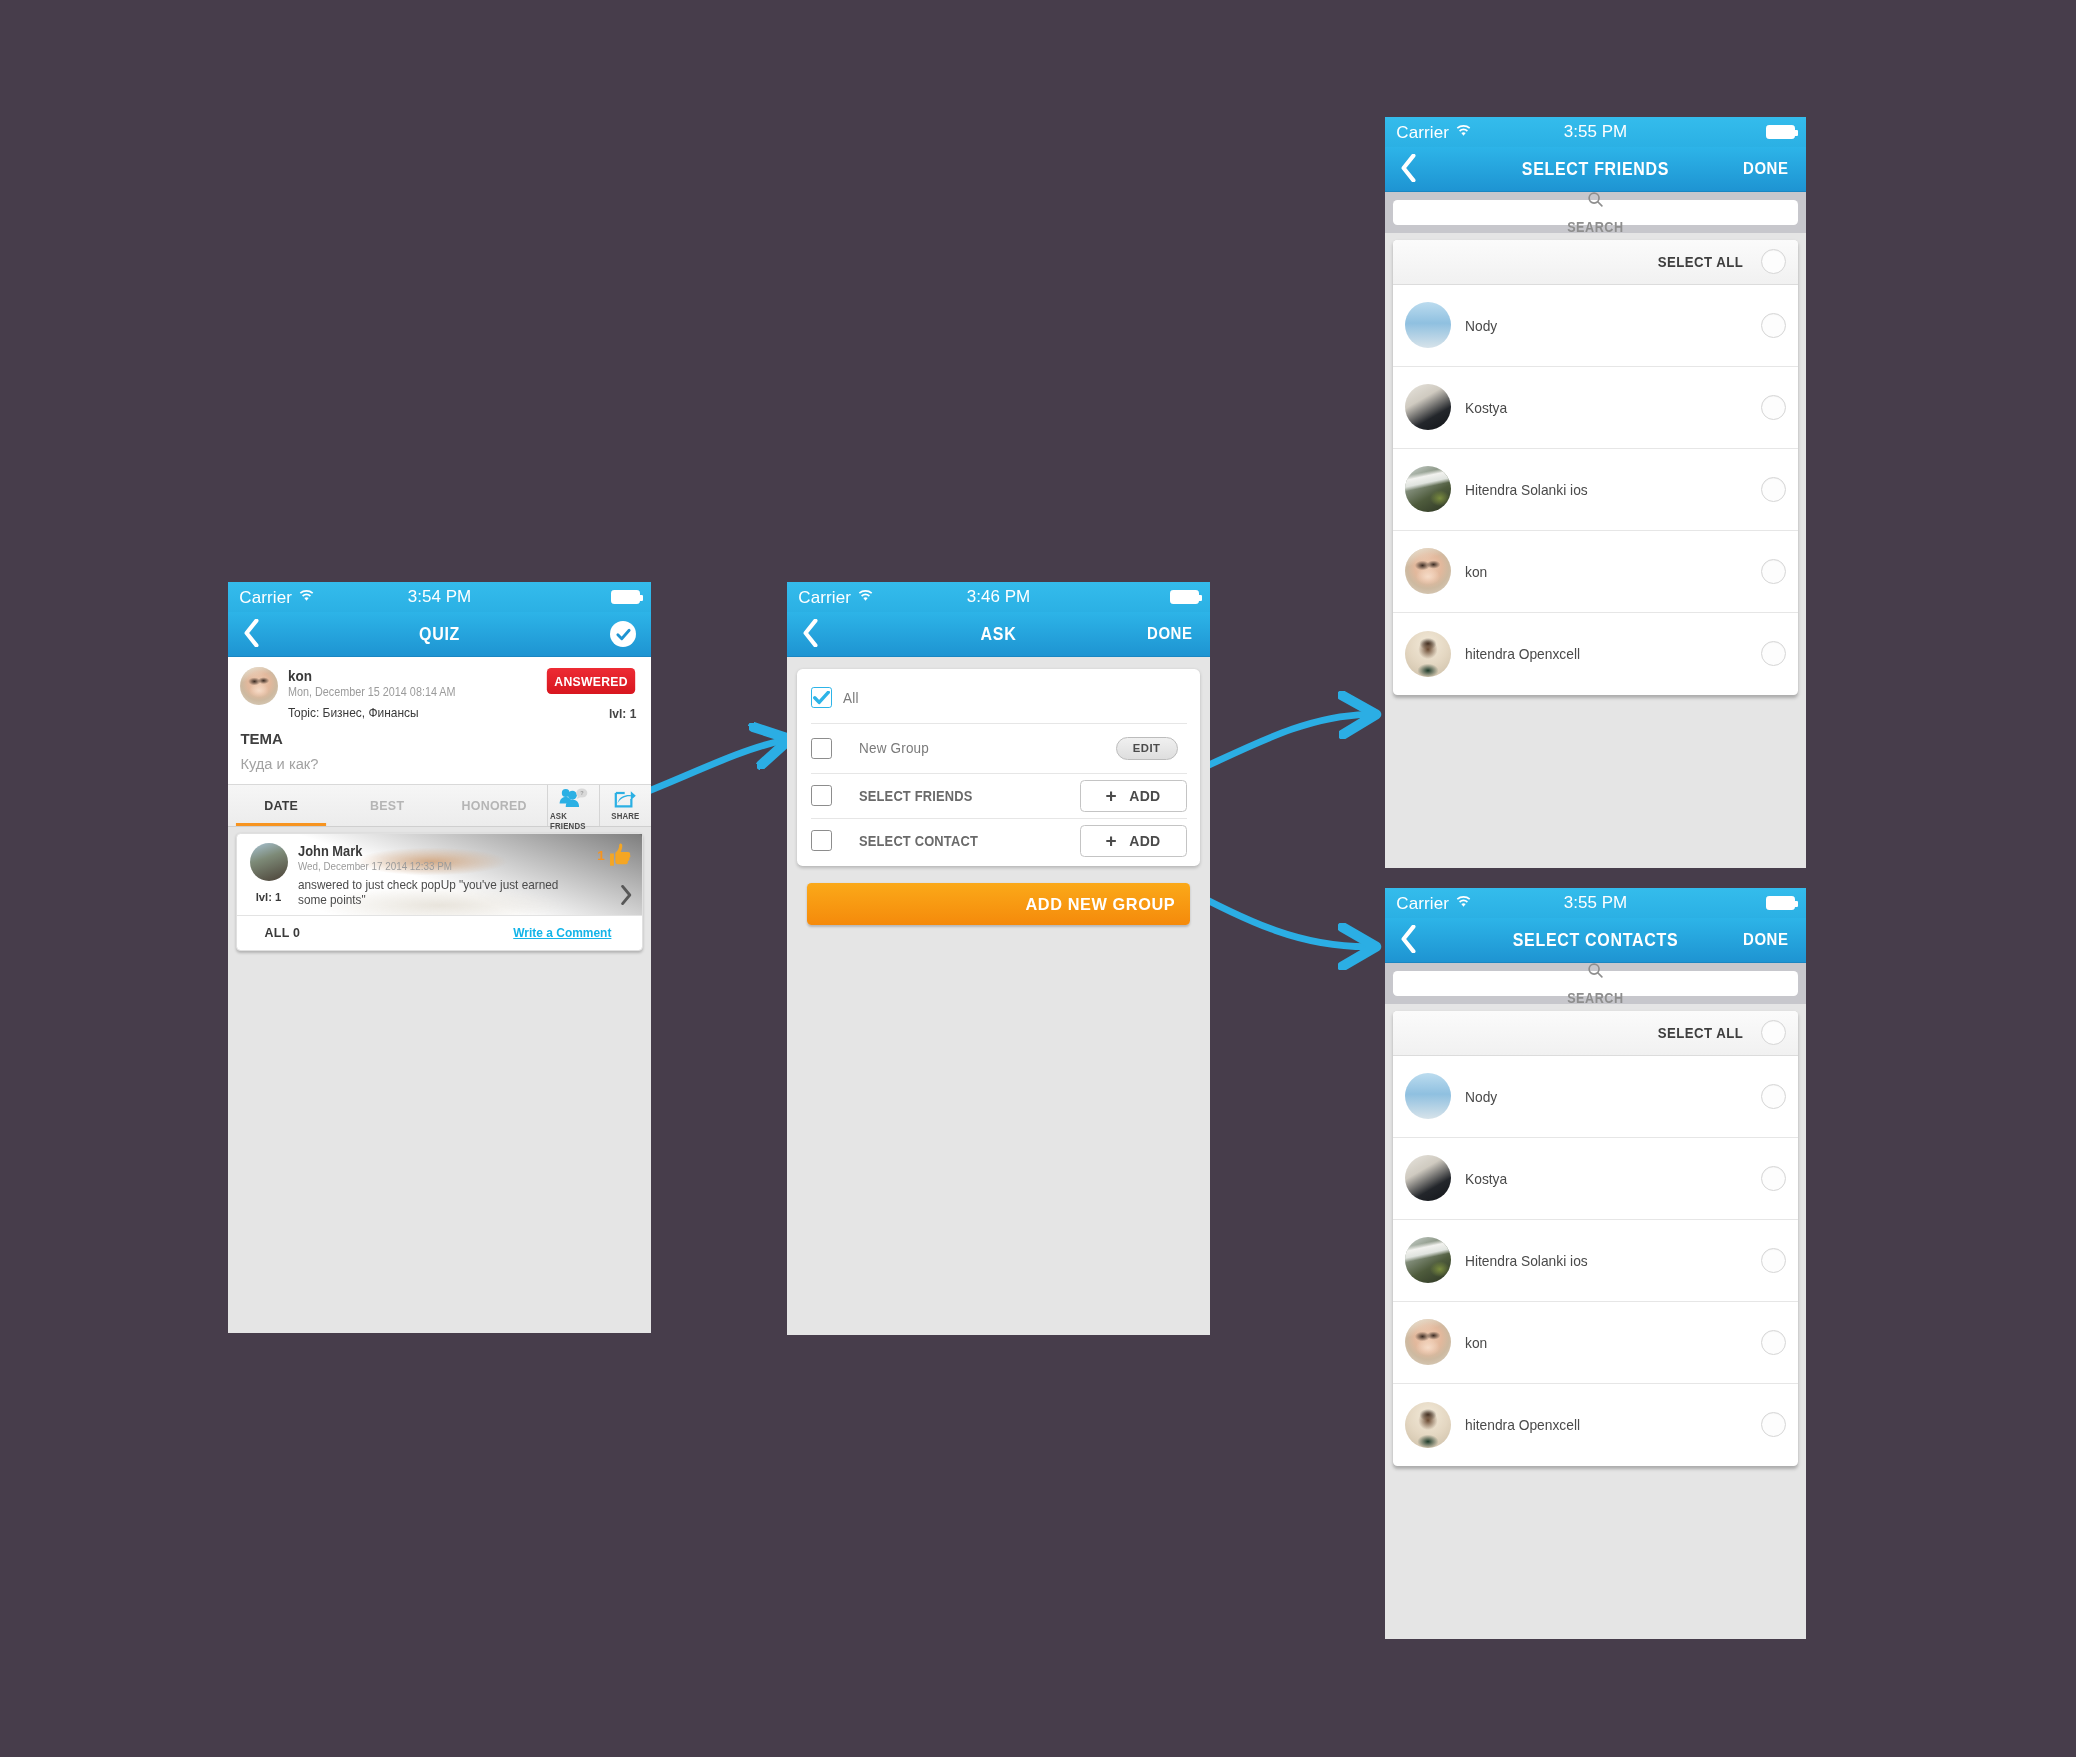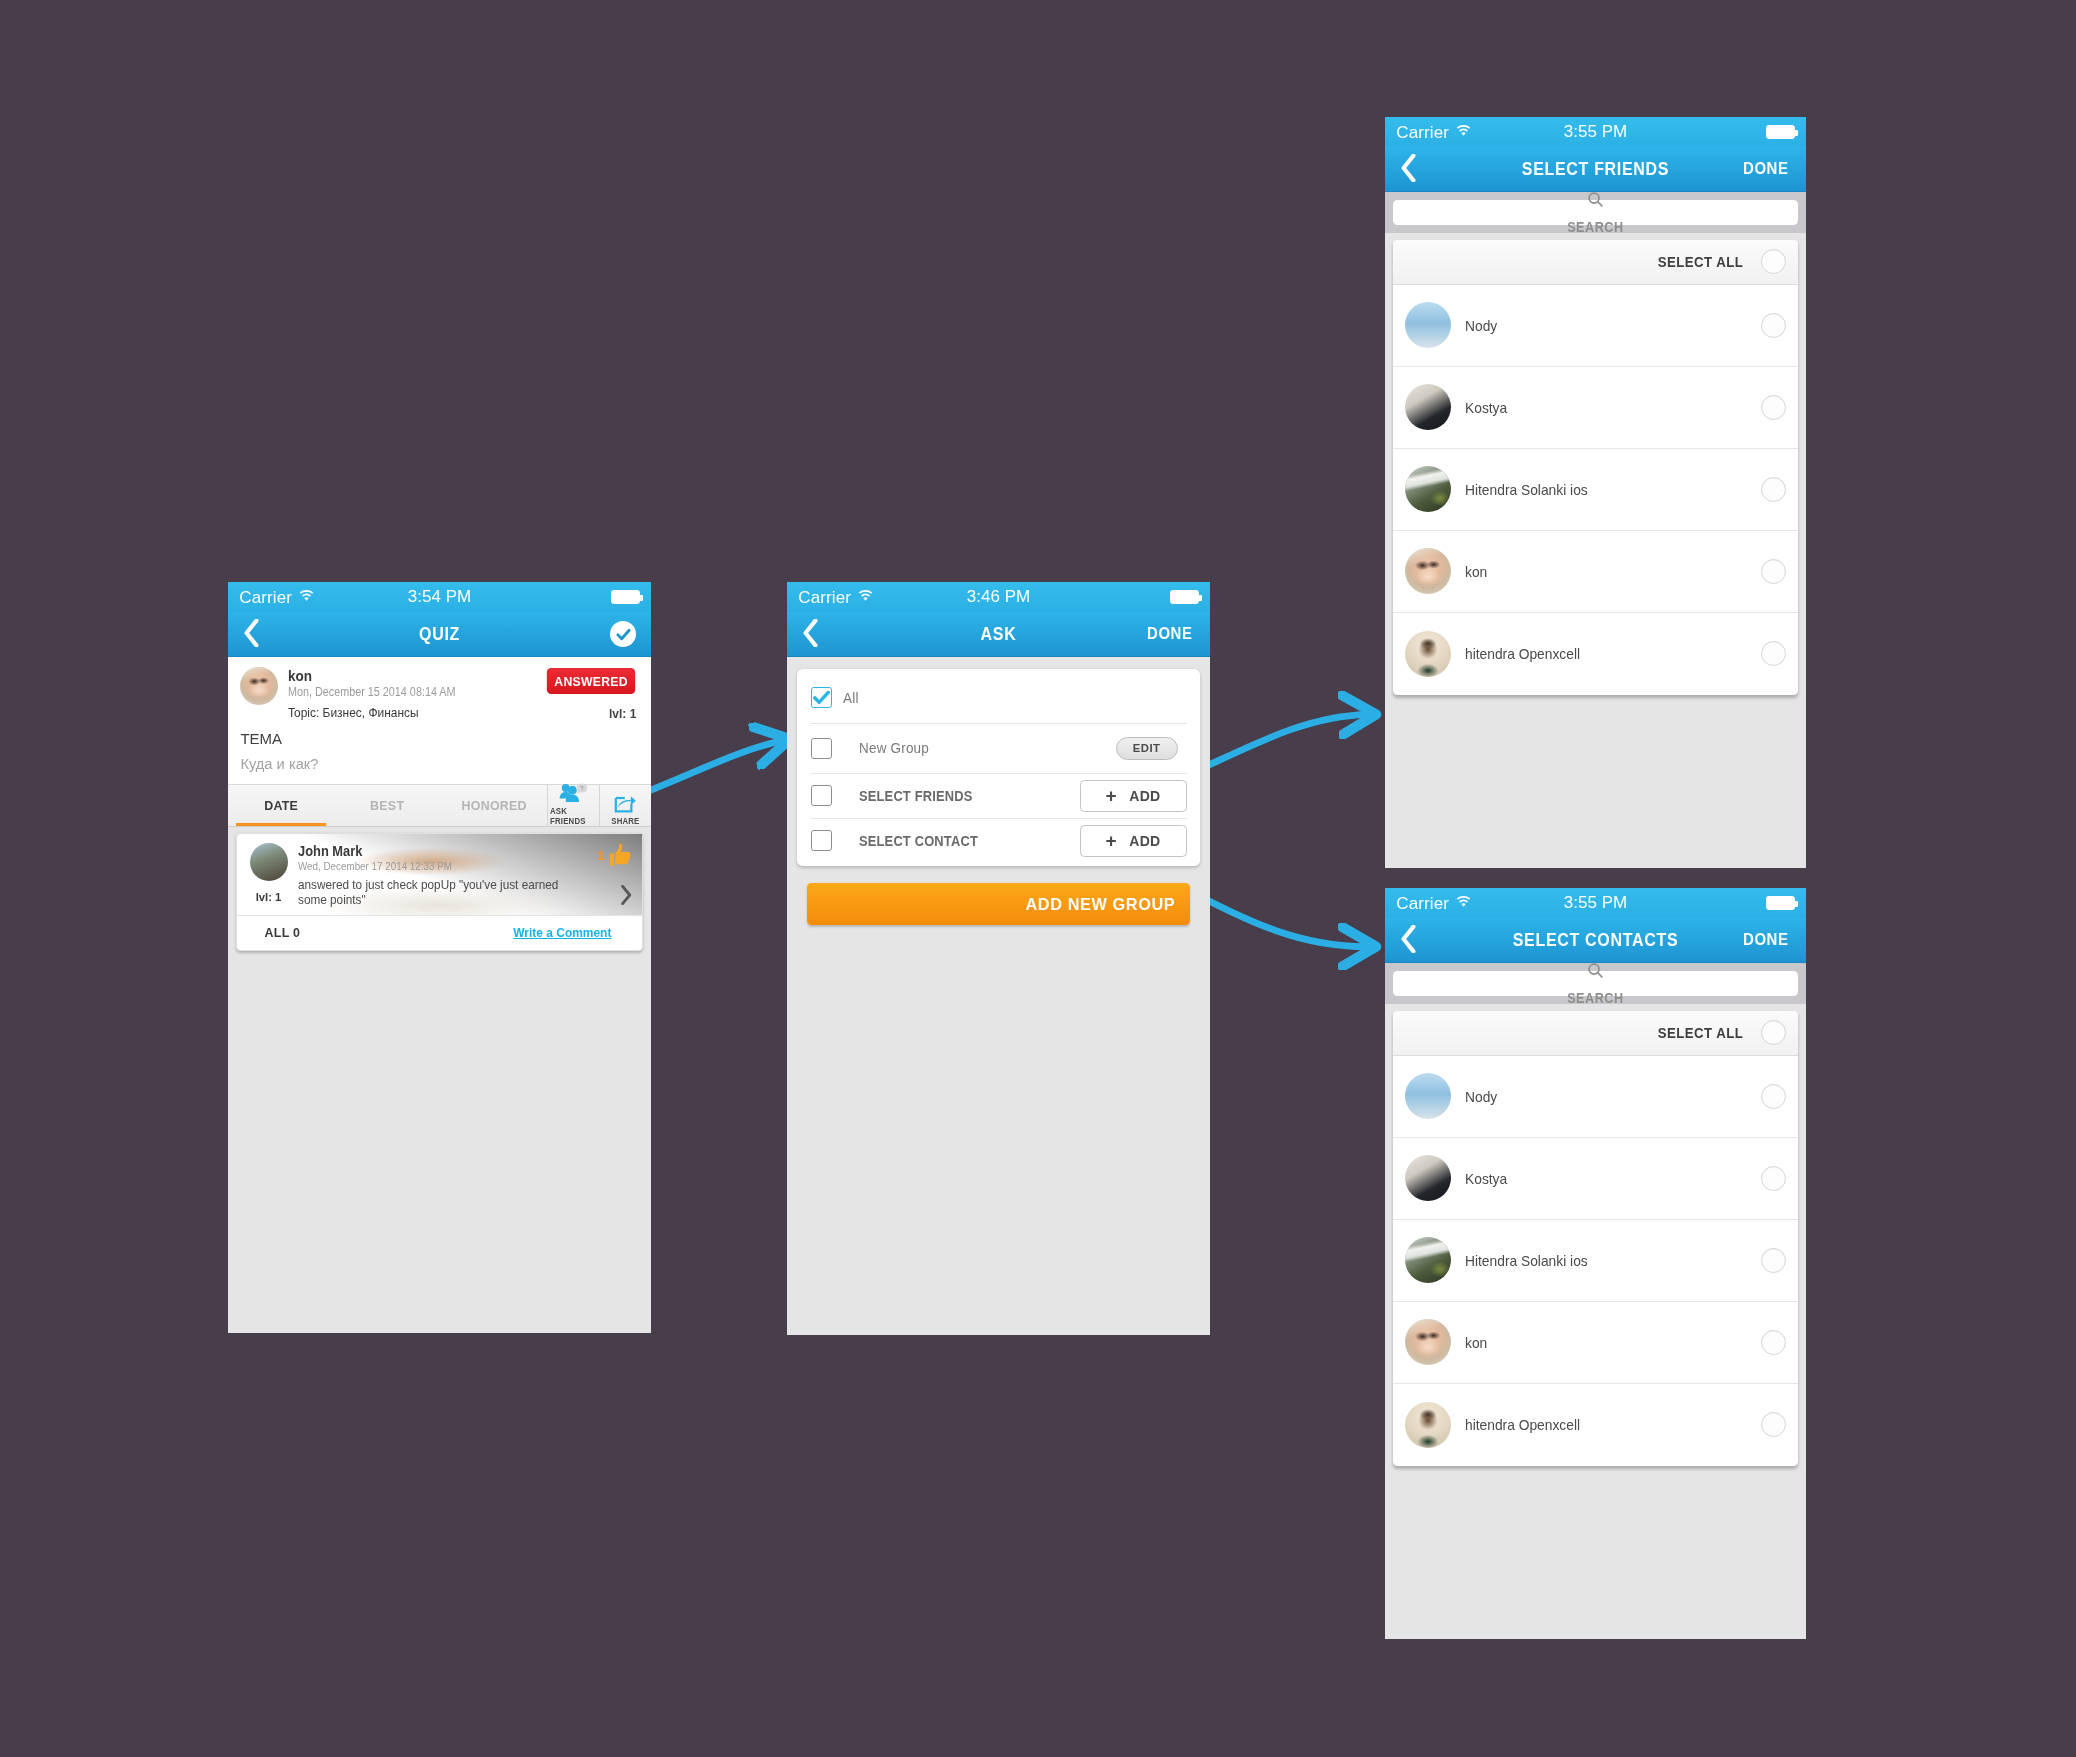--- a/index.html
+++ b/index.html
@@ -108,21 +108,21 @@
     font-family:"Liberation Sans Narrow","Liberation Sans",sans-serif;
     transform: scaleX(.94);
   }
   .lvl-right {
     position:absolute; right:14.7px; top: 50px;
     font-size: 12px; font-weight:700; color:#444;
     font-family:"Liberation Sans Narrow","Liberation Sans",sans-serif;
   }
   .quiz-tema {
     background:#fff; padding: 3.4px 12.4px 0 12.4px;
-    font-size: 15px; color: #3f3f3f;
+    font-size: 15px; color: #3f3f3f; font-weight: bold;
   }
   .quiz-q {
     background:#fff; padding: 9px 12.4px 12.4px 12.4px;
     font-size: 14.7px; color: #a2a2a2;
     border-bottom: 0.6px solid #d9d9d9;
   }
 
   .tabbar {
     background: linear-gradient(to bottom,#f6f6f6,#ececec);
     display:flex; height: 42px; border-bottom: 0.6px solid #cfcfcf;
@@ -134,21 +134,21 @@
     font-family:"Liberation Sans Narrow","Liberation Sans",sans-serif;
     transform: scaleX(.92);
   }
   .tab.active { color:#3b3b3b; }
   .tab.active::after {
     content:''; position:absolute; bottom:0; left:4%; right:4%;
     height:2.8px; background:#F79420;
   }
   .tool {
     width: 52px; display:flex; flex-direction:column; align-items:center;
-    justify-content:flex-end; border-left:0.6px solid #d5d5d5; padding-top:2.3px;
+    justify-content:flex-start; border-left:0.6px solid #d5d5d5; padding-top:2.3px;
   }
   .tool-lbl {
     font-size: 8.5px; font-weight:700; color:#4a4a4a; margin-top: 1.7px;
     letter-spacing:0.2px;
     font-family:"Liberation Sans Narrow","Liberation Sans",sans-serif;
     transform: scaleX(.92);
   }
 
   .card {
     background:#fff; margin: 5.6px 8px 0 8px; border-radius: 4.5px;

